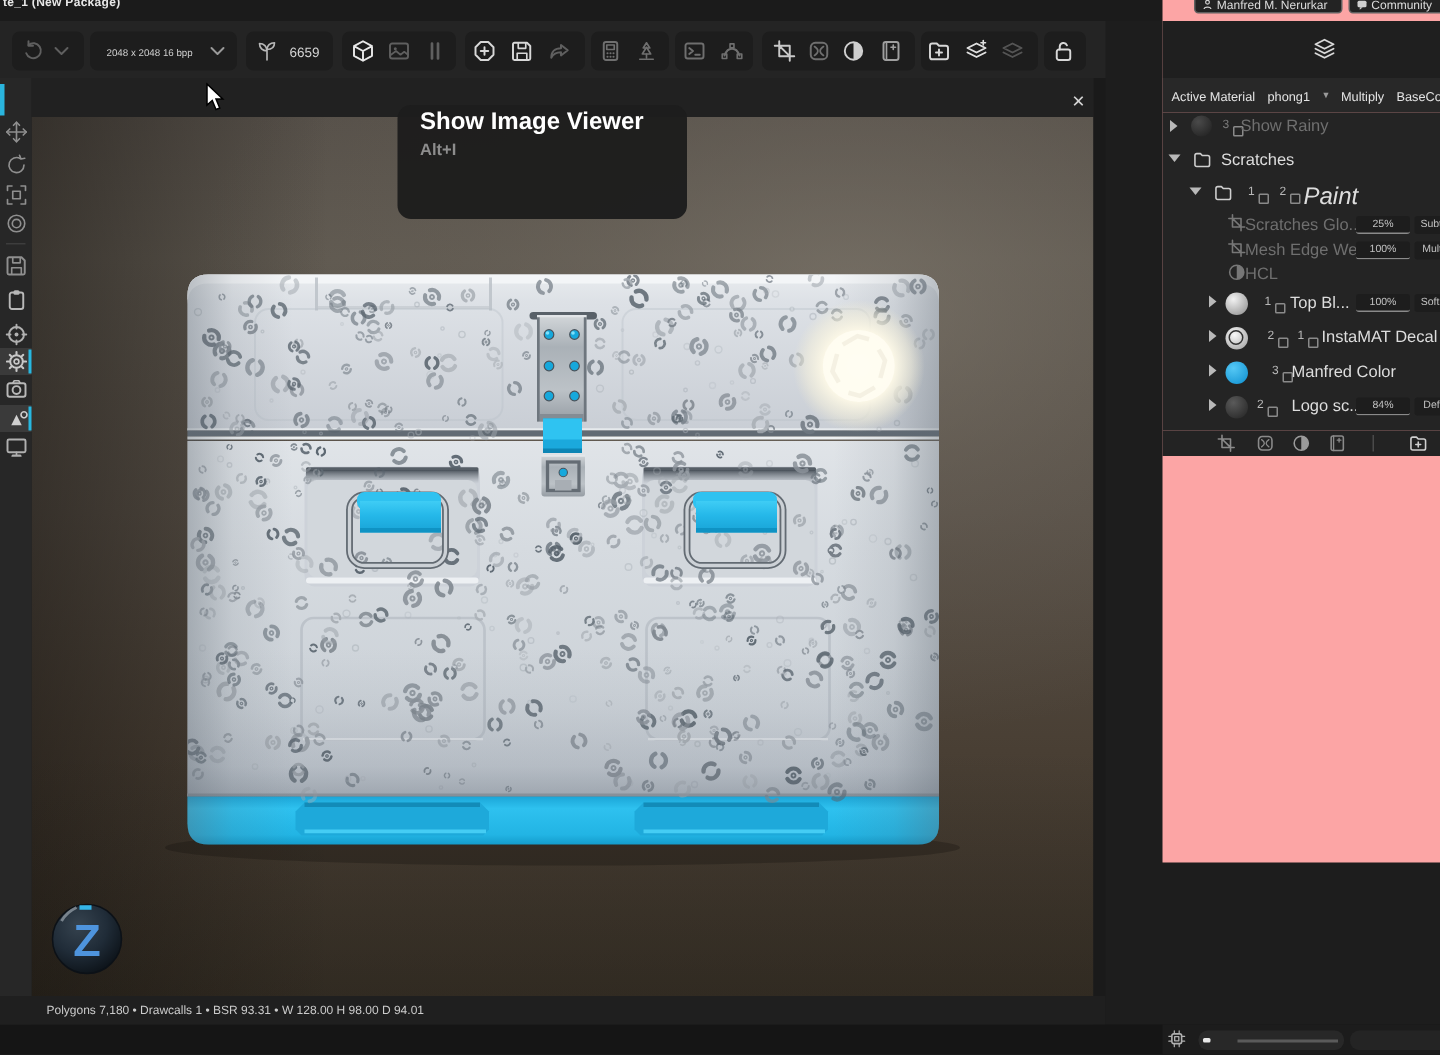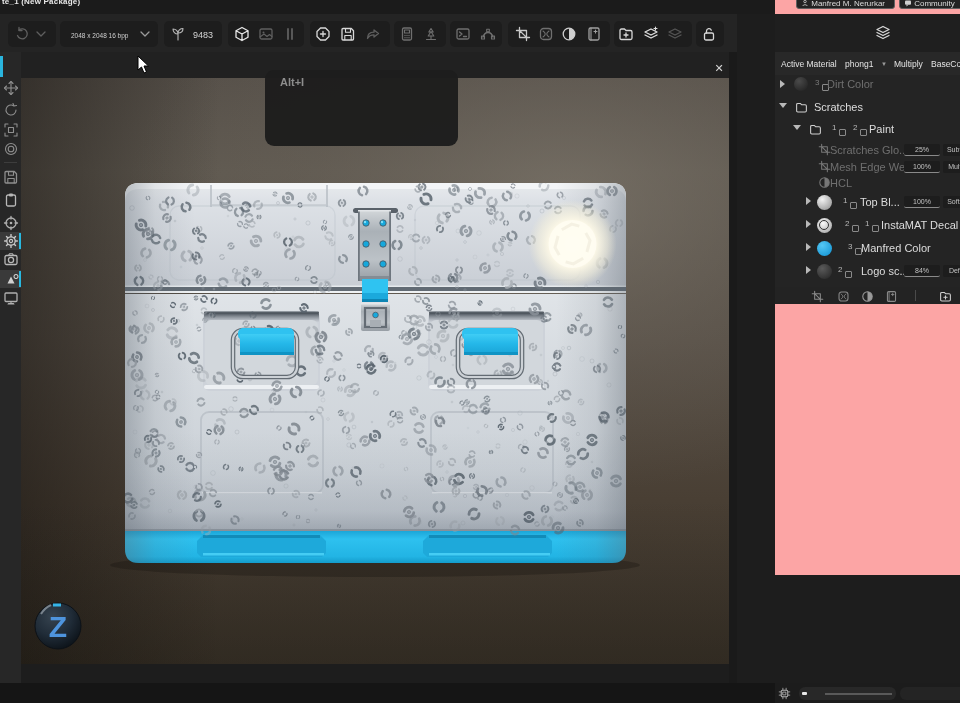--- a/index.html
+++ b/index.html
@@ -1022,21 +1022,21 @@
           <path d="M2,9 L8,12 L14,9" fill="none" stroke="#555555" stroke-width="1.3" stroke-linecap="round" stroke-linejoin="round"></path>
         </svg>
       </div>
       <div class="ticon" style="left:701px; top:12px;">
         <svg width="16" height="16" viewBox="0 0 16 16">
           <rect x="3.5" y="7" width="9" height="7" rx="1.5" fill="none" stroke="#d8d8d8" stroke-width="1.3" stroke-linecap="round" stroke-linejoin="round"></rect>
           <path d="M5.5,7 L5.5,5 A2.5,2.5 0 0 1 10.3,4.2" fill="none" stroke="#d8d8d8" stroke-width="1.3" stroke-linecap="round" stroke-linejoin="round"></path>
         </svg>
       </div>
   <div id="res-dd">2048 x 2048 16 bpp</div>
-  <div id="seed-n">9483</div>
+  <div id="seed-n">6659</div>
 </div>
 
 <div id="sidebar">
   <div class="shl" style="top:180px;"></div>
   <div class="shl" style="top:218px;"></div>
   <div class="sbar" style="top:181px;"></div>
   <div class="sbar" style="top:219px;"></div>
   <div class="sicon" style="top:28px;"><svg width="16" height="16" viewBox="0 0 16 16">
           <path d="M8,1.5 L8,14.5 M1.5,8 L14.5,8" fill="none" stroke="#8f8f8f" stroke-width="1.1" stroke-linecap="round" stroke-linejoin="round"></path>
           <path d="M6,3.5 L8,1.5 L10,3.5 M6,12.5 L8,14.5 L10,12.5 M3.5,6 L1.5,8 L3.5,10 M12.5,6 L14.5,8 L12.5,10" fill="none" stroke="#8f8f8f" stroke-width="1.1" stroke-linecap="round" stroke-linejoin="round"></path>
@@ -1090,28 +1090,32 @@
         </svg></div>
       <div class="sicon" style="top:238px;"><svg width="16" height="16" viewBox="0 0 16 16">
           <rect x="2" y="3" width="12" height="8.5" rx="1" fill="none" stroke="#b0b0b0" stroke-width="1.3" stroke-linecap="round" stroke-linejoin="round"></rect>
           <path d="M8,11.5 L8,13.5 M5,14 L11,14 M5.5,13.5 L10.5,13.5" fill="none" stroke="#b0b0b0" stroke-width="1.1" stroke-linecap="round" stroke-linejoin="round"></path>
         </svg></div>
   <div style="position:absolute; left:4px; top:110px; width:13px; height:1px; background:#3d3d3d;"></div>
 </div>
 <div id="sideteal"></div>
 
 <div id="tooltip">
+  <div class="tt1">Show Image Viewer</div>
   <div class="tt2">Alt+I</div>
 </div>
 
 <div id="cursor"><svg width="13" height="19" viewBox="0 0 13 19">
         <path d="M1,1 L1,15 L4.5,12 L7,18 L9.5,17 L7,11 L11.5,11 Z" fill="#ffffff" stroke="#000000" stroke-width="1"></path>
       </svg></div>
 
 <div id="bottombar"></div>
+<div id="statusbar">
+      <span>Polygons 7,180 • Drawcalls 1 • BSR 93.31 • W 128.00 H 98.00 D 94.01</span>
+    </div>
 
 <div id="rpanel">
   <div id="rtoolrow">
         <div style="position:absolute; left:100px; top:11px;"><svg width="16" height="16" viewBox="0 0 16 16">
             <path d="M8,1.5 L14,4.5 L8,7.5 L2,4.5 Z" fill="none" stroke="#d8d8d8" stroke-width="1.3" stroke-linecap="round" stroke-linejoin="round"></path>
             <path d="M2,7.5 L8,10.5 L14,7.5" fill="none" stroke="#d8d8d8" stroke-width="1.3" stroke-linecap="round" stroke-linejoin="round"></path>
             <path d="M2,10.5 L8,13.5 L14,10.5" fill="none" stroke="#d8d8d8" stroke-width="1.3" stroke-linecap="round" stroke-linejoin="round"></path>
           </svg></div>
       </div>
   <div id="rhead">
@@ -1120,36 +1124,36 @@
     <span style="left:106px; color:#9a9a9a; font-size:6px; top:9px;">▼</span>
     <span style="left:119px;">Multiply</span>
     <span style="left:156px;">BaseColor</span>
     <span style="left:217px; color:#9a9a9a; font-size:6px; top:9px;">▼</span>
   </div>
   <div id="layers">
         <div class="larr r" style="left:5px; top:5px;"></div>
         <div class="lsphere" style="left:19px; top:2px; width:14px; height:14px; background:radial-gradient(circle at 35% 30%, #4a4a4a, #1d1d1d);"></div>
         <div class="lnum" style="left:40px; top:3px; color:#7a7a7a;">3</div>
         <div class="lbadge" style="left:47px; top:9px;"></div>
-        <div class="ltxt ldim" style="left:52px; top:3px; font-size:11px;">Dirt Color</div>
+        <div class="ltxt ldim" style="left:52px; top:3px; font-size:11px;">Show Rainy</div>
         <div class="lchk" style="top:4px;"></div>
         <div class="larr d" style="left:4px; top:28px;"></div>
         <div style="position:absolute; left:20px; top:25px; width:13px; height:13px;"><svg width="13" height="13" viewBox="0 0 16 16">
             <path d="M2,4.5 q0,-1.5 1.5,-1.5 h3 l1.5,1.5 h4.5 q1.5,0 1.5,1.5 v6 q0,1.5 -1.5,1.5 h-9 q-1.5,0 -1.5,-1.5 Z" fill="none" stroke="#cfcfcf" stroke-width="1.3" stroke-linecap="round" stroke-linejoin="round"></path>
           </svg></div>
         <div class="ltxt" style="left:39px; top:26px; font-size:11px;">Scratches</div>
         <div class="larr d" style="left:18px; top:50px;"></div>
         <div style="position:absolute; left:34px; top:47px; width:13px; height:13px;"><svg width="13" height="13" viewBox="0 0 16 16">
             <path d="M2,4.5 q0,-1.5 1.5,-1.5 h3 l1.5,1.5 h4.5 q1.5,0 1.5,1.5 v6 q0,1.5 -1.5,1.5 h-9 q-1.5,0 -1.5,-1.5 Z" fill="none" stroke="#cfcfcf" stroke-width="1.3" stroke-linecap="round" stroke-linejoin="round"></path>
           </svg></div>
         <div class="lnum" style="left:57px; top:48px; color:#b8b8b8;">1</div>
         <div class="lbadge" style="left:64px; top:54px;"></div>
         <div class="lnum" style="left:78px; top:48px; color:#b8b8b8;">2</div>
         <div class="lbadge" style="left:85px; top:54px;"></div>
-        <div class="ltxt" style="left:94px; top:48px; font-size:11px;">Paint</div>
+        <div class="ltxt" style="left:94px; top:48px; font-size:16px;font-style:italic;">Paint</div>
         <div style="position:absolute; left:43px; top:67px; width:13px; height:13px;"><svg width="13" height="13" viewBox="0 0 16 16">
             <path d="M1.5,4.5 L11.5,4.5 L11.5,14.5 M4.5,1.5 L4.5,11.5 L14.5,11.5 M4.5,4.5 L11.5,11.4" fill="none" stroke="#777777" stroke-width="1.3" stroke-linecap="round" stroke-linejoin="round"></path>
           </svg></div>
         <div class="ltxt ldim" style="left:55px; top:69px; font-size:11px;">Scratches Glo...</div>
         <div class="lchip" style="left:129px; top:69px; width:36px; height:12px; line-height:12px; border-bottom:1.5px solid #8a8a8a;">25%</div>
         <div class="lchip" style="left:168px; top:69px; width:34px; height:12px; line-height:12px;">Subtract</div>
         <div class="lchk" style="top:70px;"></div>
         <div style="position:absolute; left:43px; top:84px; width:13px; height:13px;"><svg width="13" height="13" viewBox="0 0 16 16">
             <path d="M1.5,4.5 L11.5,4.5 L11.5,14.5 M4.5,1.5 L4.5,11.5 L14.5,11.5 M4.5,4.5 L11.5,11.4" fill="none" stroke="#777777" stroke-width="1.3" stroke-linecap="round" stroke-linejoin="round"></path>
           </svg></div>

